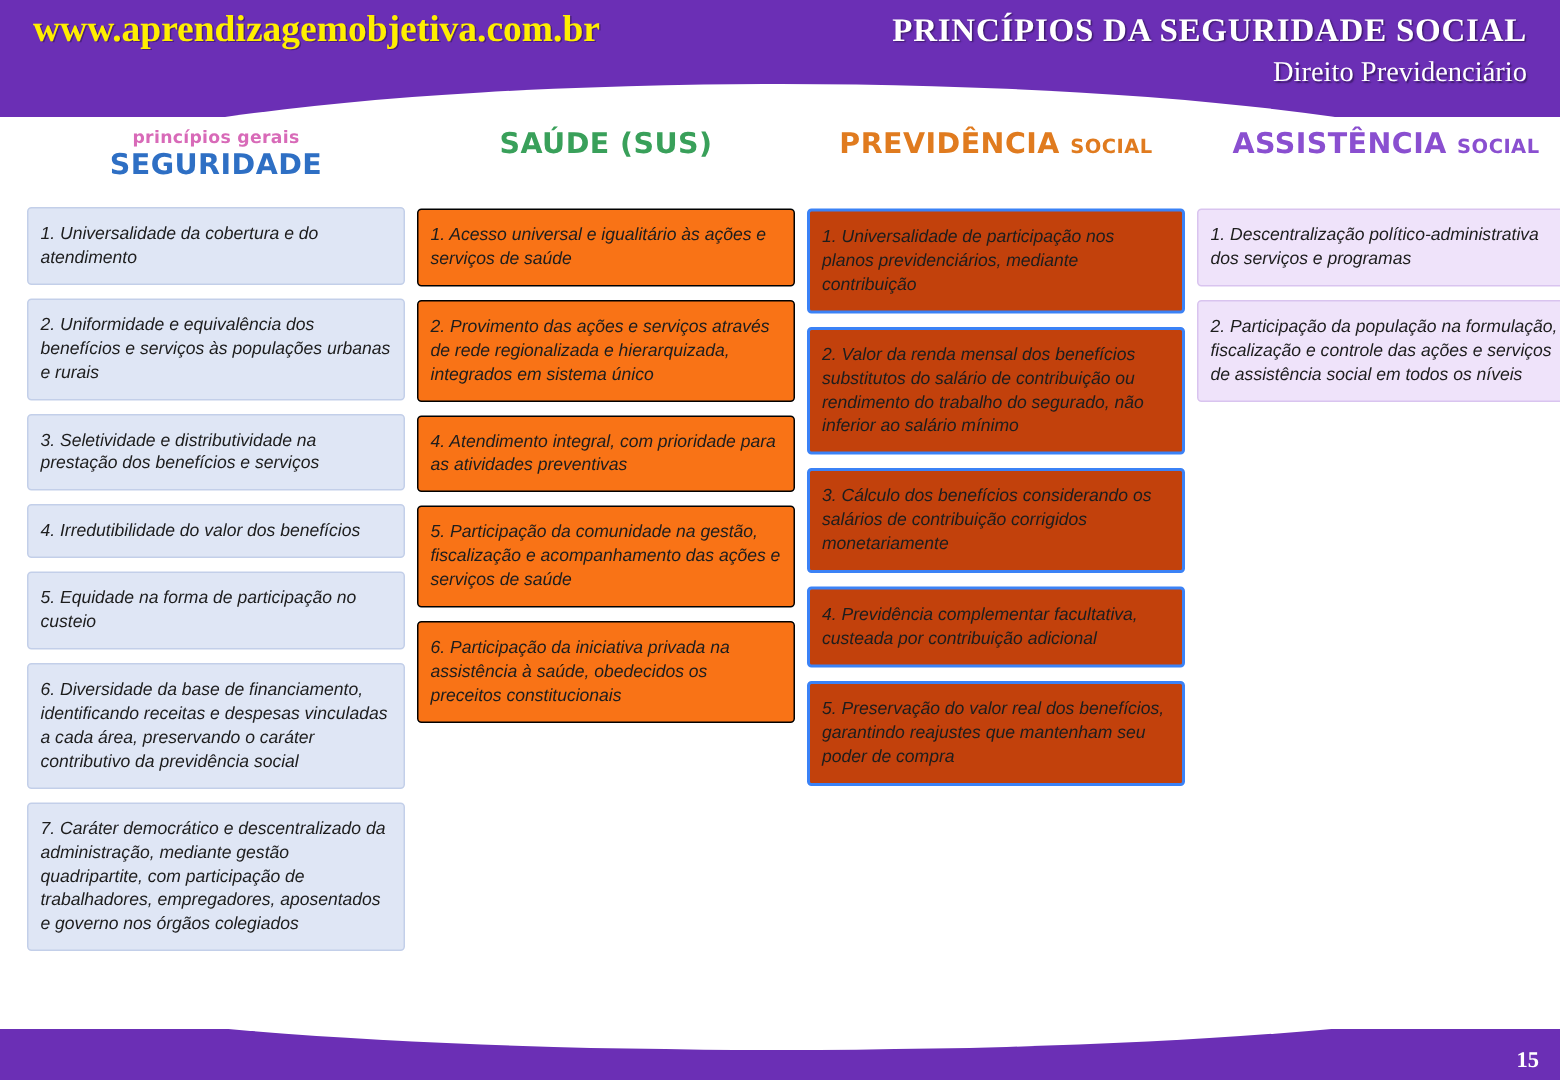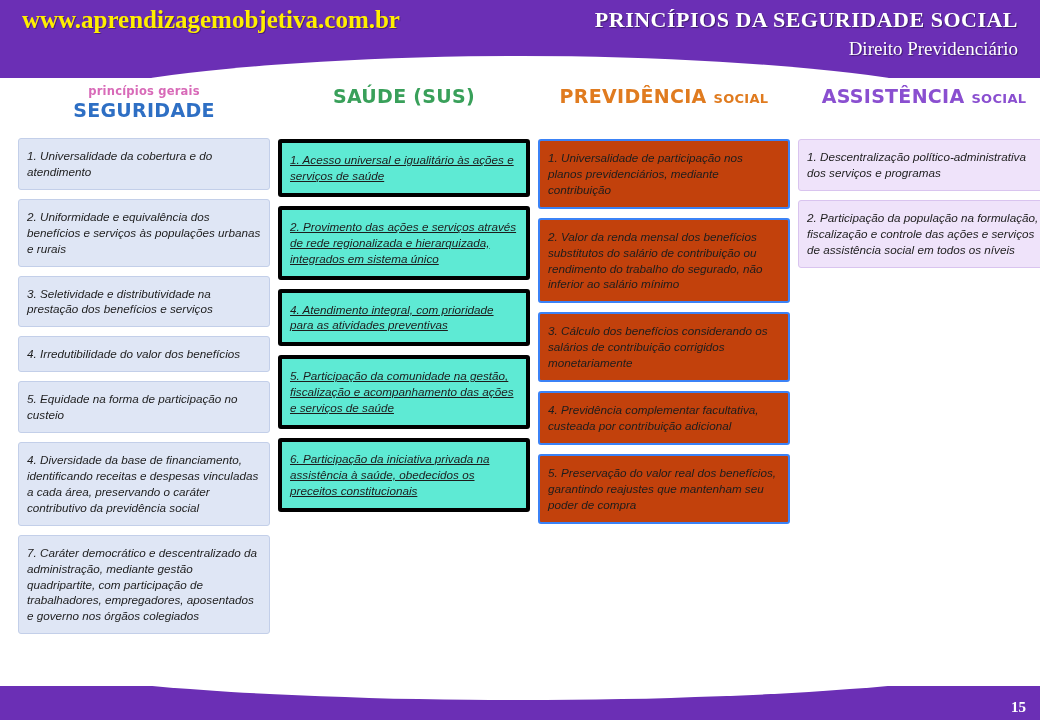--- a/index.html
+++ b/index.html
@@ -106,21 +106,21 @@
   .cards { display: flex; flex-direction: column; gap: 9px; }
   .card {
     font-family: "Liberation Sans", sans-serif;
     font-style: italic;
     font-size: 11.7px;
     line-height: 1.36;
     padding: 9px 8px;
     border-radius: 3px;
   }
   .c1 .card { background: #dfe6f5; border: 1px solid #c3cfe9; color: #1d1d1d; }
-  .c2 .card { background: #5eead4; border: 4px solid #000000; color: #1d1d1d; text-decoration: underline; }
+  .c2 .card { background: #f97316; border: 1px solid #000000; color: #1d1d1d; }
   .c3 .card { background: #c2410c; border: 2px solid #3b82f6; color: #1d1d1d; }
   .c4 .card { background: #efe3fa; border: 1px solid #d9c4ef; color: #1d1d1d; }
 
   
   .footer-bar {
     position: absolute;
     left: 0; bottom: 0;
     width: 1040px; height: 34px;
     background: #6b2fb5;
     border-top-left-radius: 0;
@@ -159,21 +159,21 @@
       <div class="col-head">
         <span class="eyebrow">princípios gerais</span>
         <span class="maintitle">SEGURIDADE</span>
       </div>
       <div class="cards">
         <div class="card">1. Universalidade da cobertura e do atendimento</div>
         <div class="card">2. Uniformidade e equivalência dos benefícios e serviços às populações urbanas e rurais</div>
         <div class="card">3. Seletividade e distributividade na prestação dos benefícios e serviços</div>
         <div class="card">4. Irredutibilidade do valor dos benefícios</div>
         <div class="card">5. Equidade na forma de participação no custeio</div>
-        <div class="card">4. Diversidade da base de financiamento, identificando receitas e despesas vinculadas a cada área, preservando o caráter contributivo da previdência social</div>
+        <div class="card">6. Diversidade da base de financiamento, identificando receitas e despesas vinculadas a cada área, preservando o caráter contributivo da previdência social</div>
         <div class="card">7. Caráter democrático e descentralizado da administração,  mediante gestão quadripartite, com participação de trabalhadores, empregadores, aposentados e governo nos órgãos colegiados</div>
       </div>
     </div>
 
     <div class="column c2">
       <div class="col-head">
         <span class="eyebrow"></span>
         <span class="maintitle">SAÚDE (SUS)</span>
       </div>
       <div class="cards">

